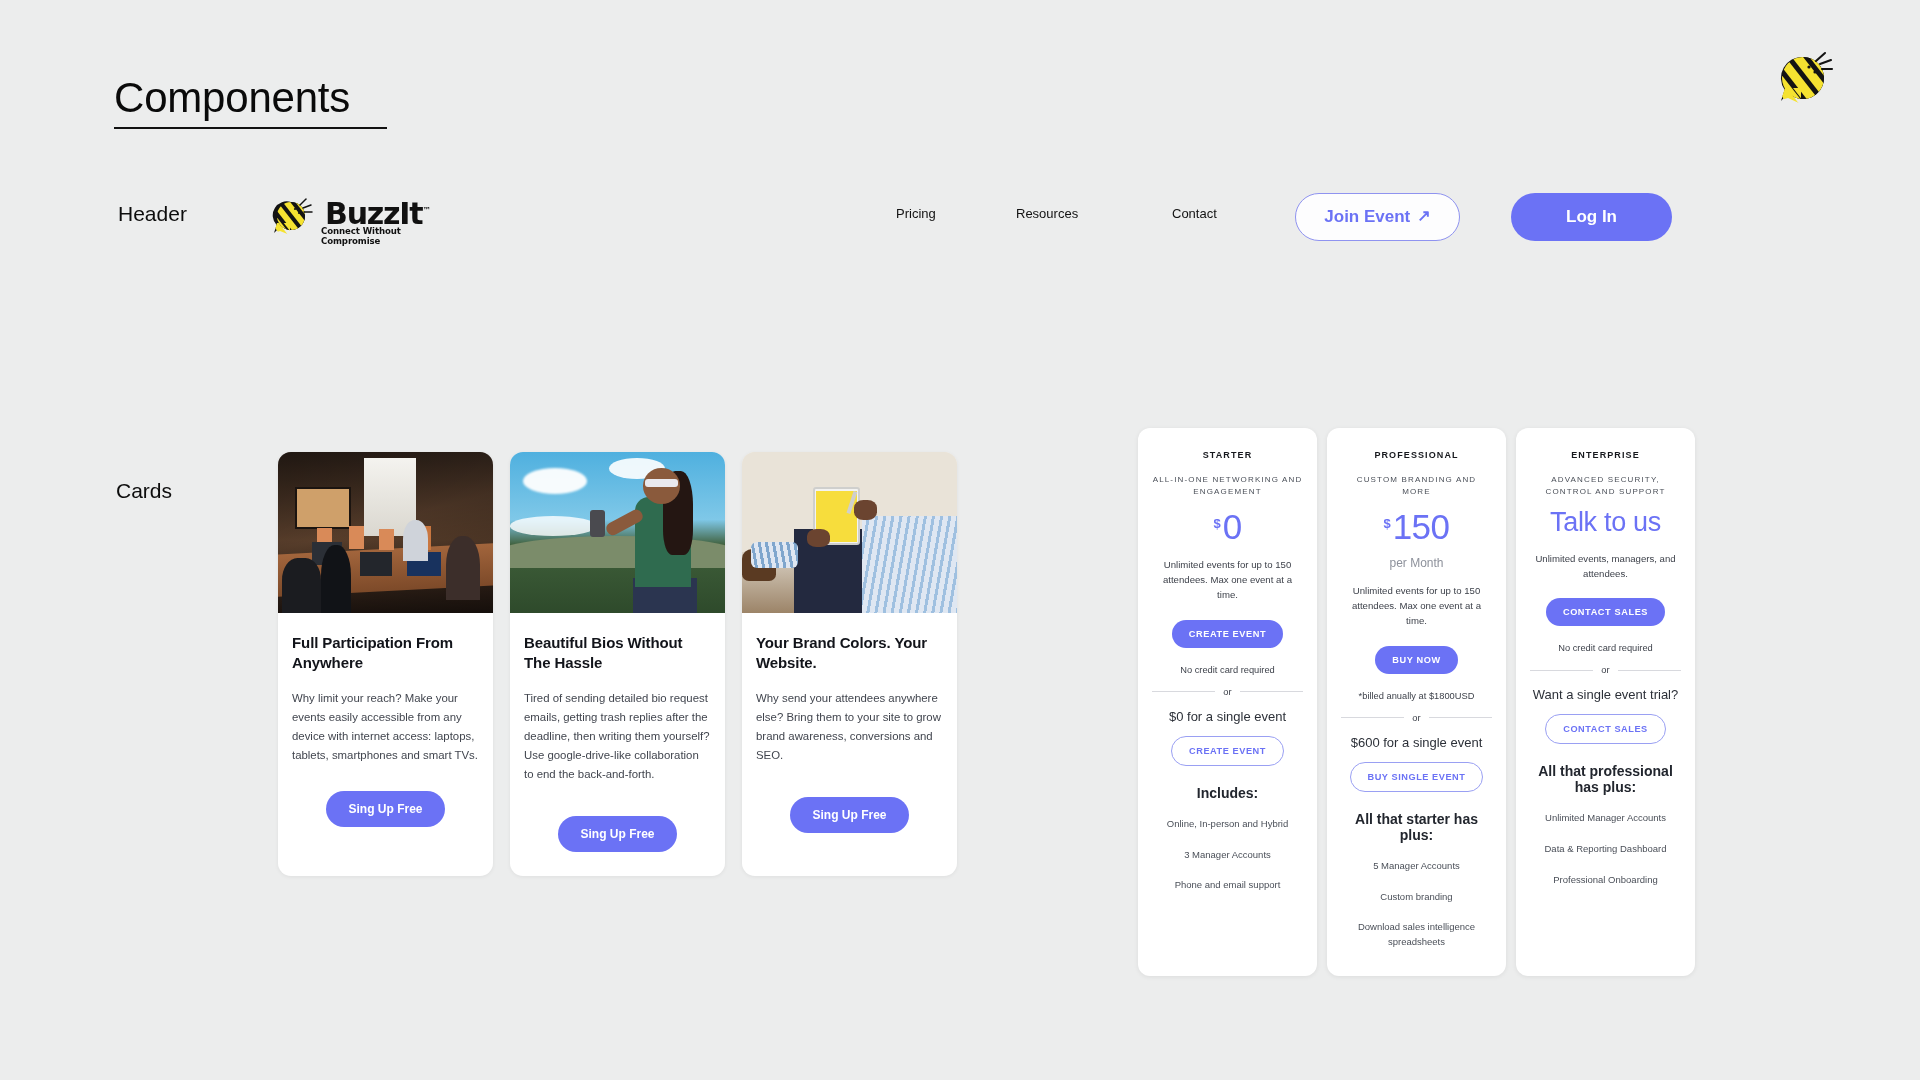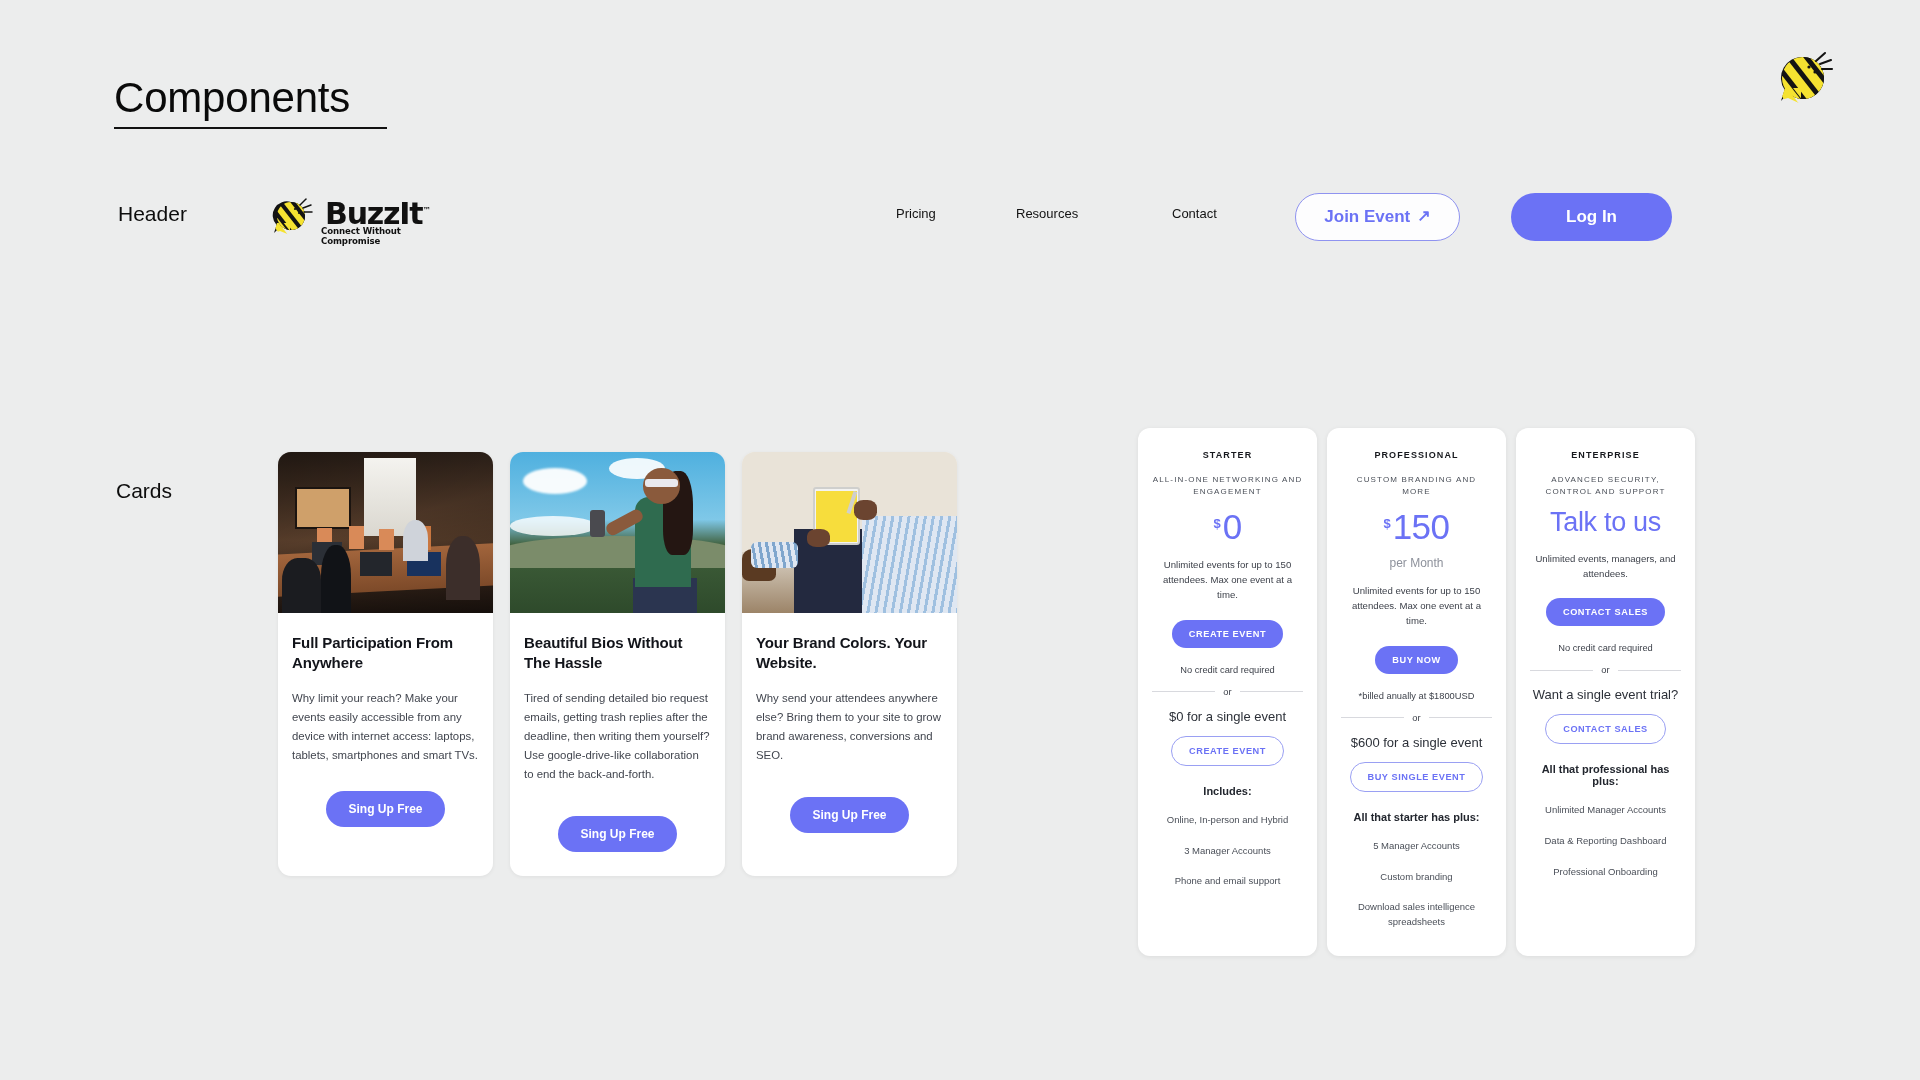--- a/index.html
+++ b/index.html
@@ -175,21 +175,21 @@
   .pc-or::before, .pc-or::after {
     content: ""; flex: 1; height: 1px; background: #d8d9de;
   }
   .pc-alt { margin-top: 12px; font-size: 13px; color: #2c3038; }
   .pc-cta2 {
     margin-top: 12px; background: #fff; color: #6b72f5;
     border: 1.2px solid #9aa0f3; border-radius: 15px;
     font-size: 9.2px; font-weight: 700; letter-spacing: .55px;
     padding: 9px 17px; cursor: pointer;
   }
-  .pc-inc { margin-top: 19px; font-size: 11px; font-weight: 700; color: #22262e; }
+  .pc-inc { margin-top: 19px; font-size: 14px; font-weight: 700; color: #22262e; }
   .pc-feat { margin-top: 16px; font-size: 9.5px; color: #4a4f58; line-height: 1.55; }
   .pc-spacer { flex: 1; }
 </style>
 </head>
 <body>
 
 <div class="page">
 
   <div class="page-title">Components</div>
   <div class="title-rule"></div>

